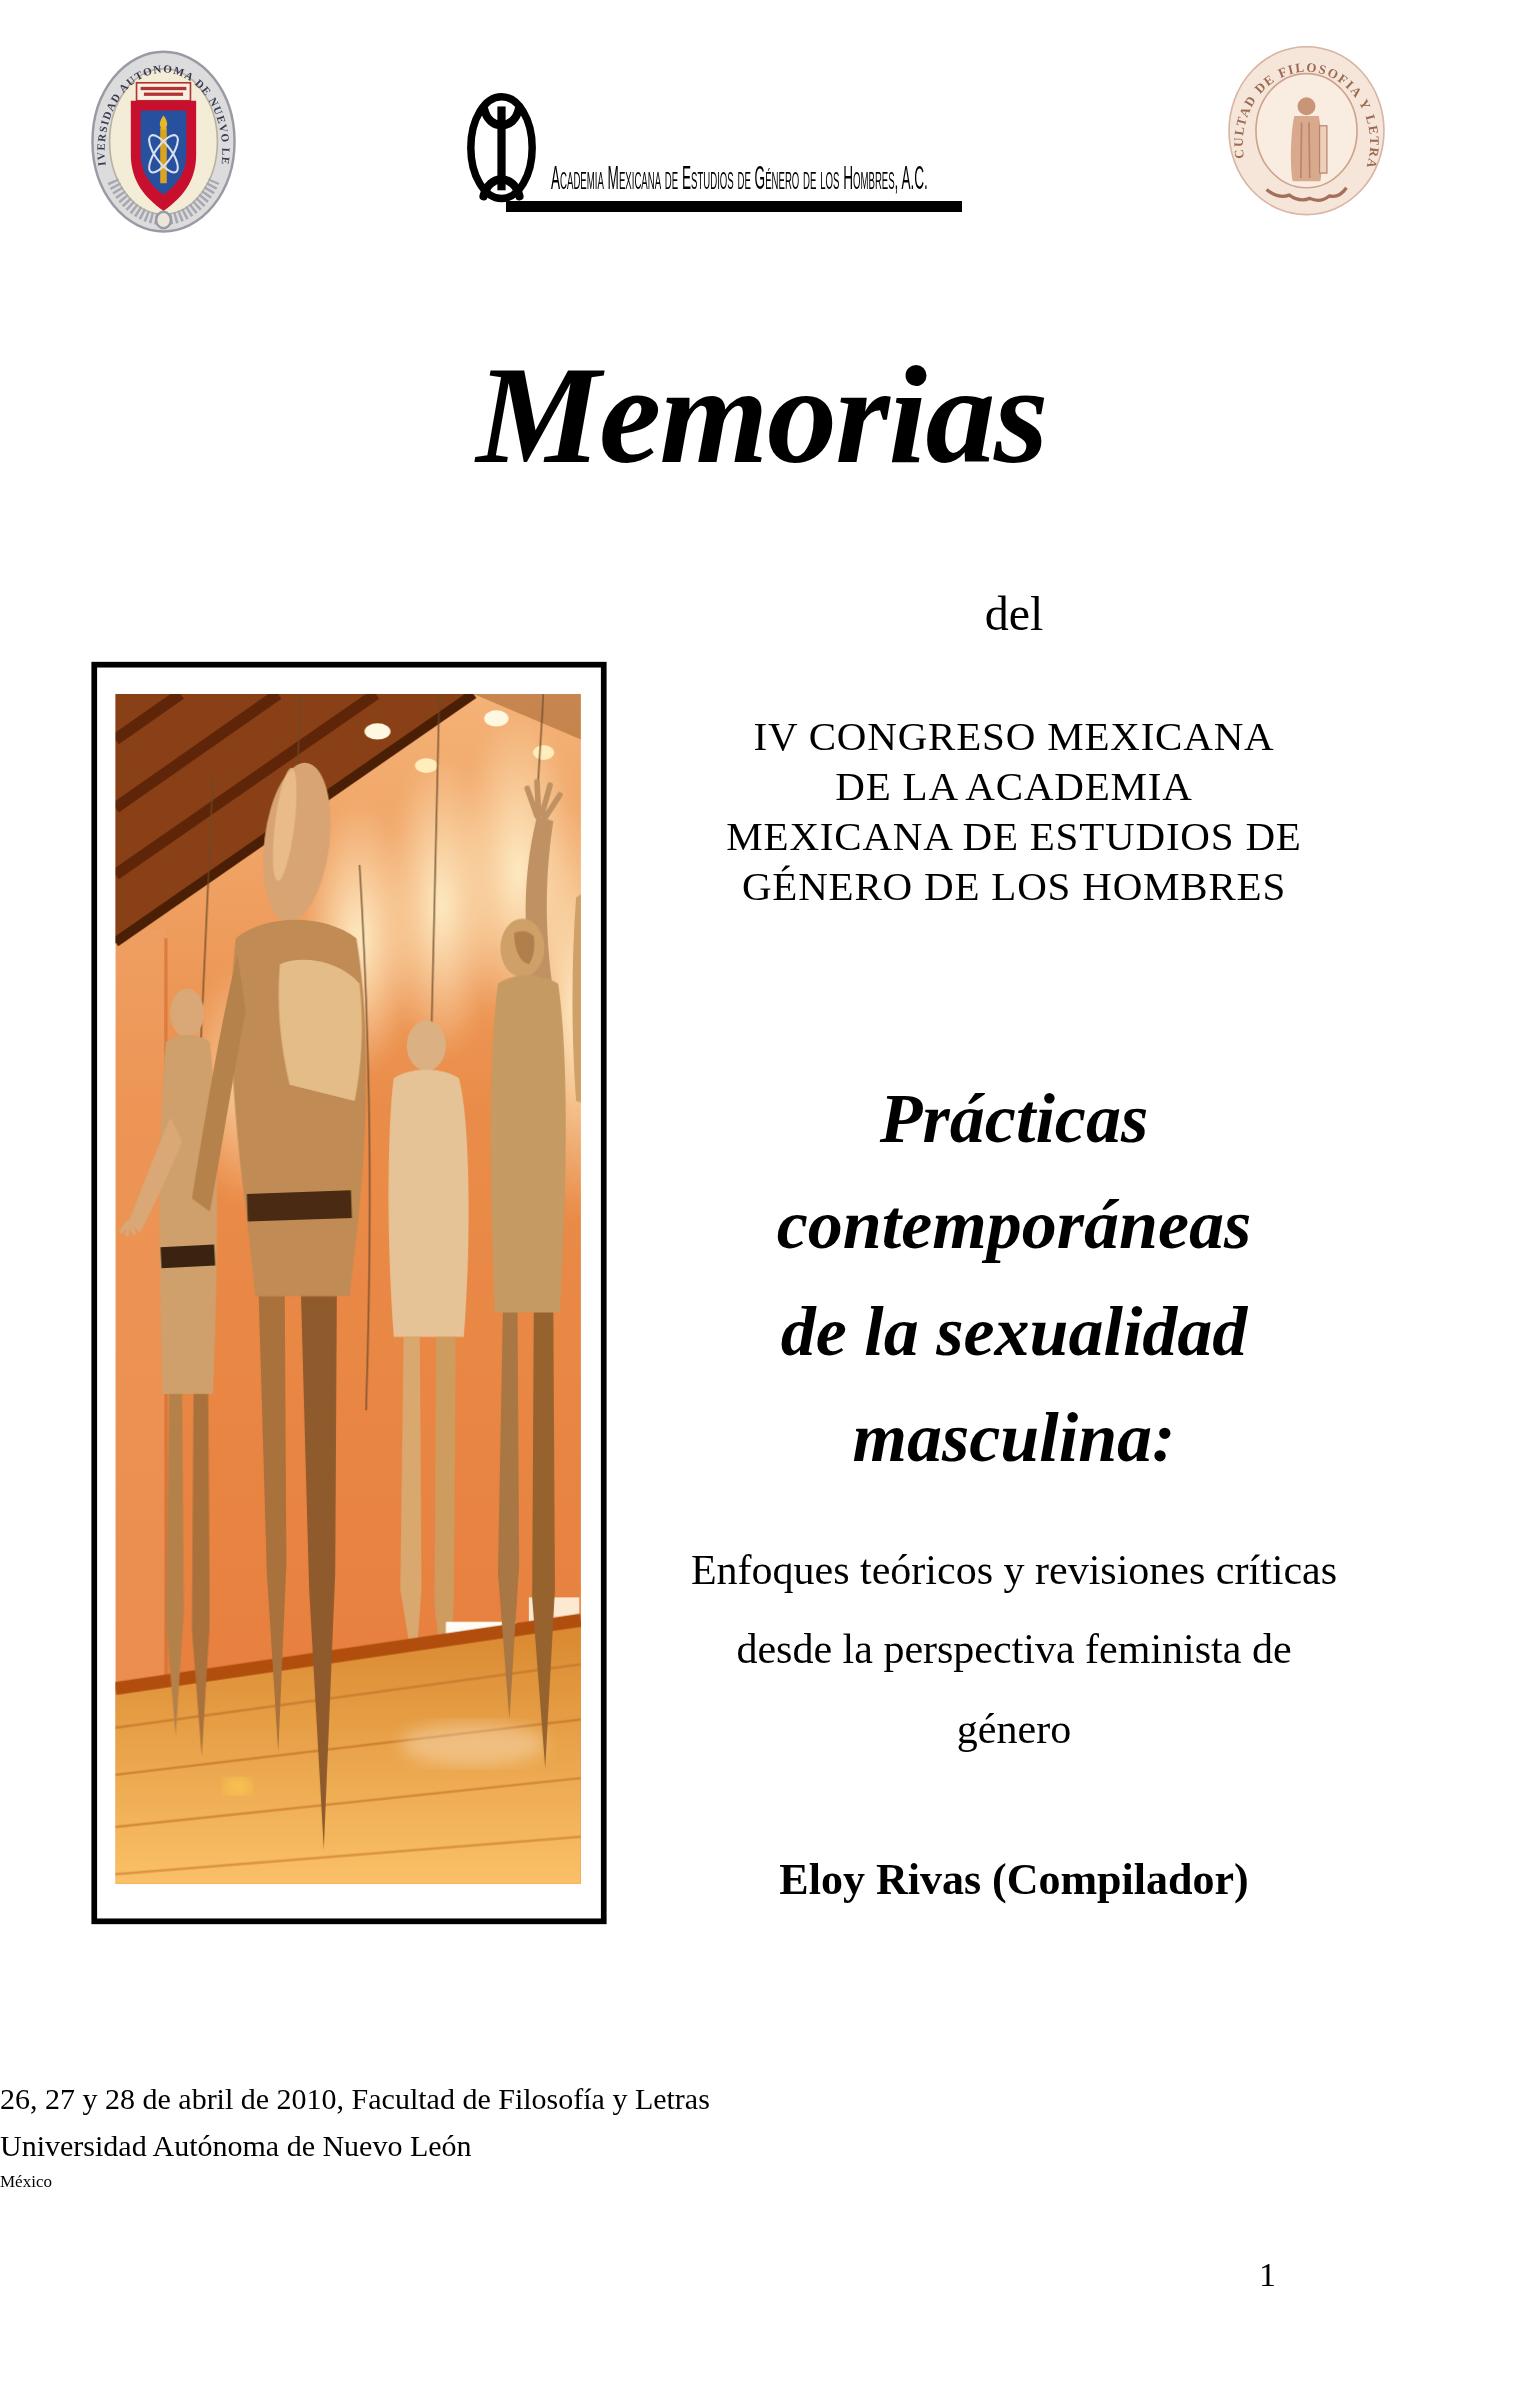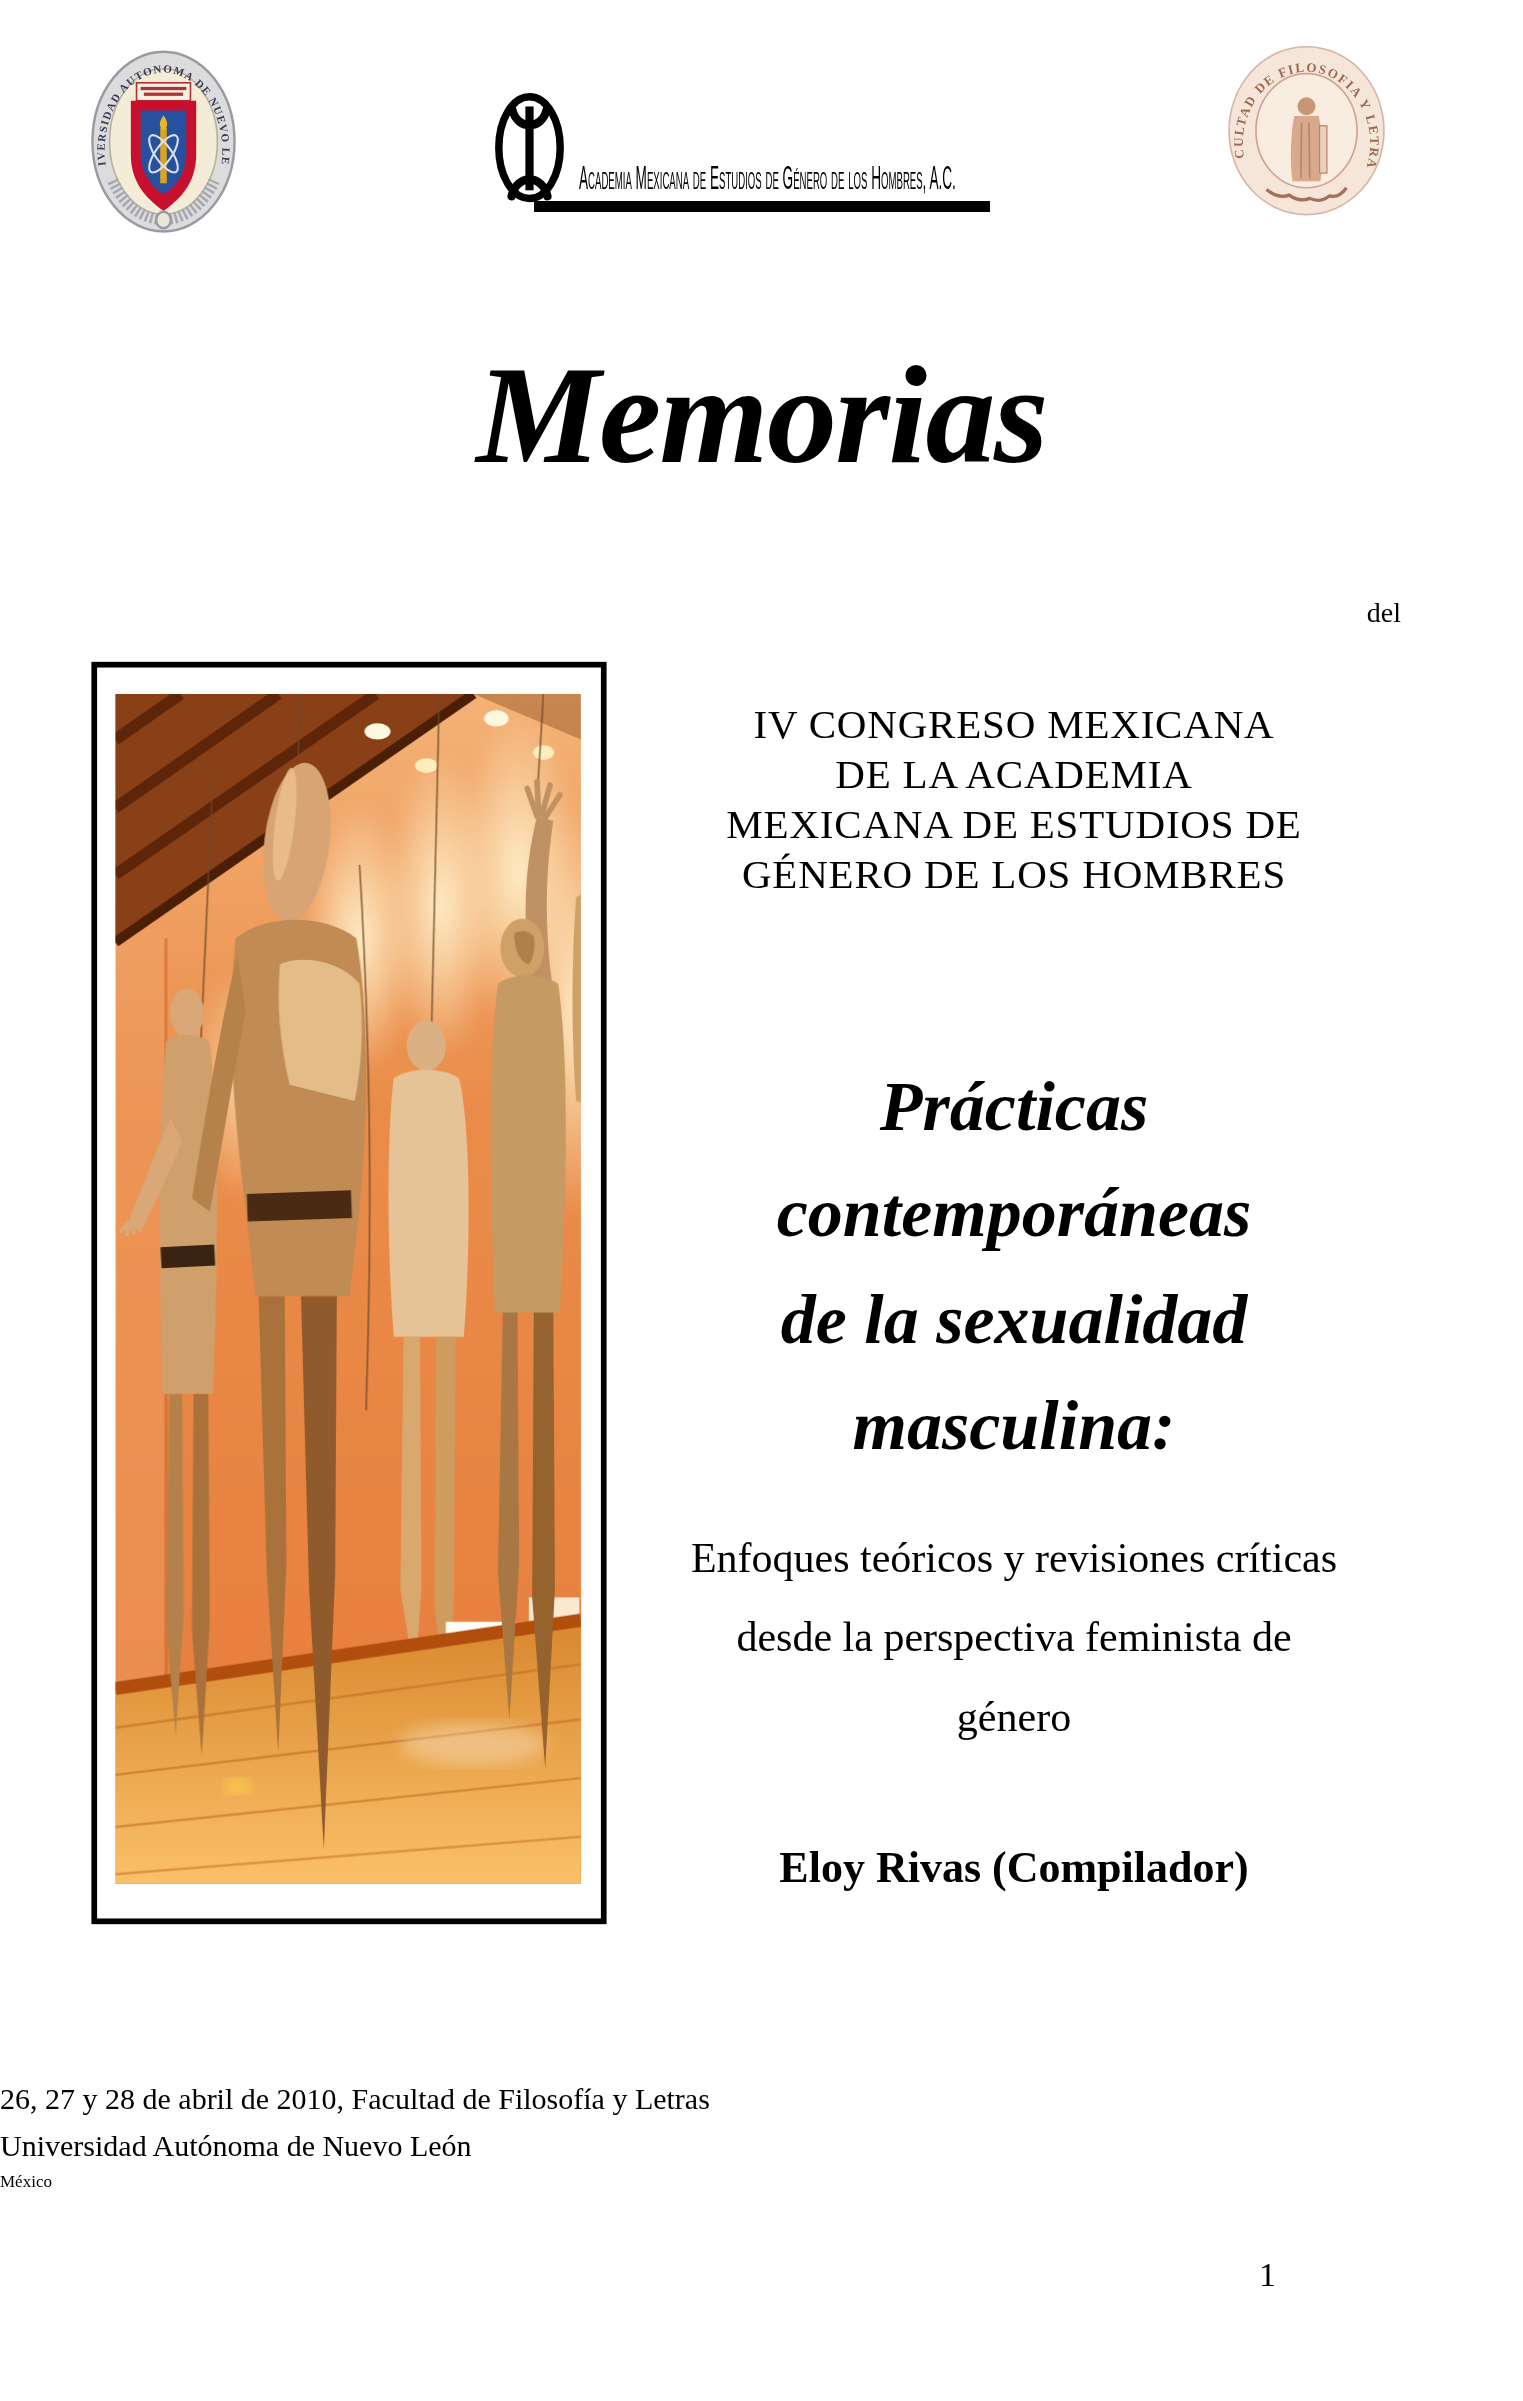--- a/index.html
+++ b/index.html
@@ -2,39 +2,39 @@
 <html style="font-size:13px"><head>
 <meta charset="utf-8">
 <style>
   html,body{margin:0;padding:0;background:#ffffff;}
   .page{
     position:relative;width:1523px;height:2401px;background:#fff;
     font-family:"Liberation Serif",serif;color:#000;overflow:hidden;
   }
   
   .logo-uanl{position:absolute;left:90px;top:49px;width:147px;height:186px;}
-  .logo-academia{position:absolute;left:483px;top:83px;width:513px;height:134px;}
+  .logo-academia{position:absolute;left:455px;top:83px;width:513px;height:134px;}
   .academia-glyph{position:absolute;left:9px;top:7.3px;width:75px;height:116px;}
   .academia-label{
     position:absolute;left:96px;top:75px;white-space:nowrap;
     font-family:"Liberation Sans",sans-serif;font-variant:small-caps;
     font-size:34px;letter-spacing:0px;transform:scaleX(0.40);transform-origin:left bottom;
   }
   .academia-bar{position:absolute;left:51px;top:118px;width:456px;height:10.6px;background:#000;}
   .logo-facultad{position:absolute;left:1224px;top:41px;width:165px;height:181px;}
 
   
   .title-memorias{
     position:absolute;left:0;top:338px;width:1523px;text-align:center;
     font-size:140px;font-weight:bold;font-style:italic;letter-spacing:-1.6px;line-height:1.1;
   }
 
   
   .right-col{position:absolute;left:627px;top:570px;width:774px;text-align:center;}
-  .del-line{font-size:28px;margin-top:27px;text-align:right;}
+  .del-line{font-size:48px;margin-top:16px;}
   .congress{margin-top:70px;font-size:41px;line-height:1.22;letter-spacing:0.8px;}
   .practicas{margin-top:155px;font-size:70px;line-height:1.52;font-weight:bold;font-style:italic;}
   .enfoques{margin-top:39px;font-size:42px;line-height:1.9;}
   .eloy{margin-top:84px;font-size:44px;font-weight:bold;}
 
   
   .photo-frame{position:absolute;left:91px;top:661px;width:516px;height:1264px;}
 
   
   .footer{position:absolute;left:0;top:2076px;width:1523px;font-size:30px;line-height:1.55;}

